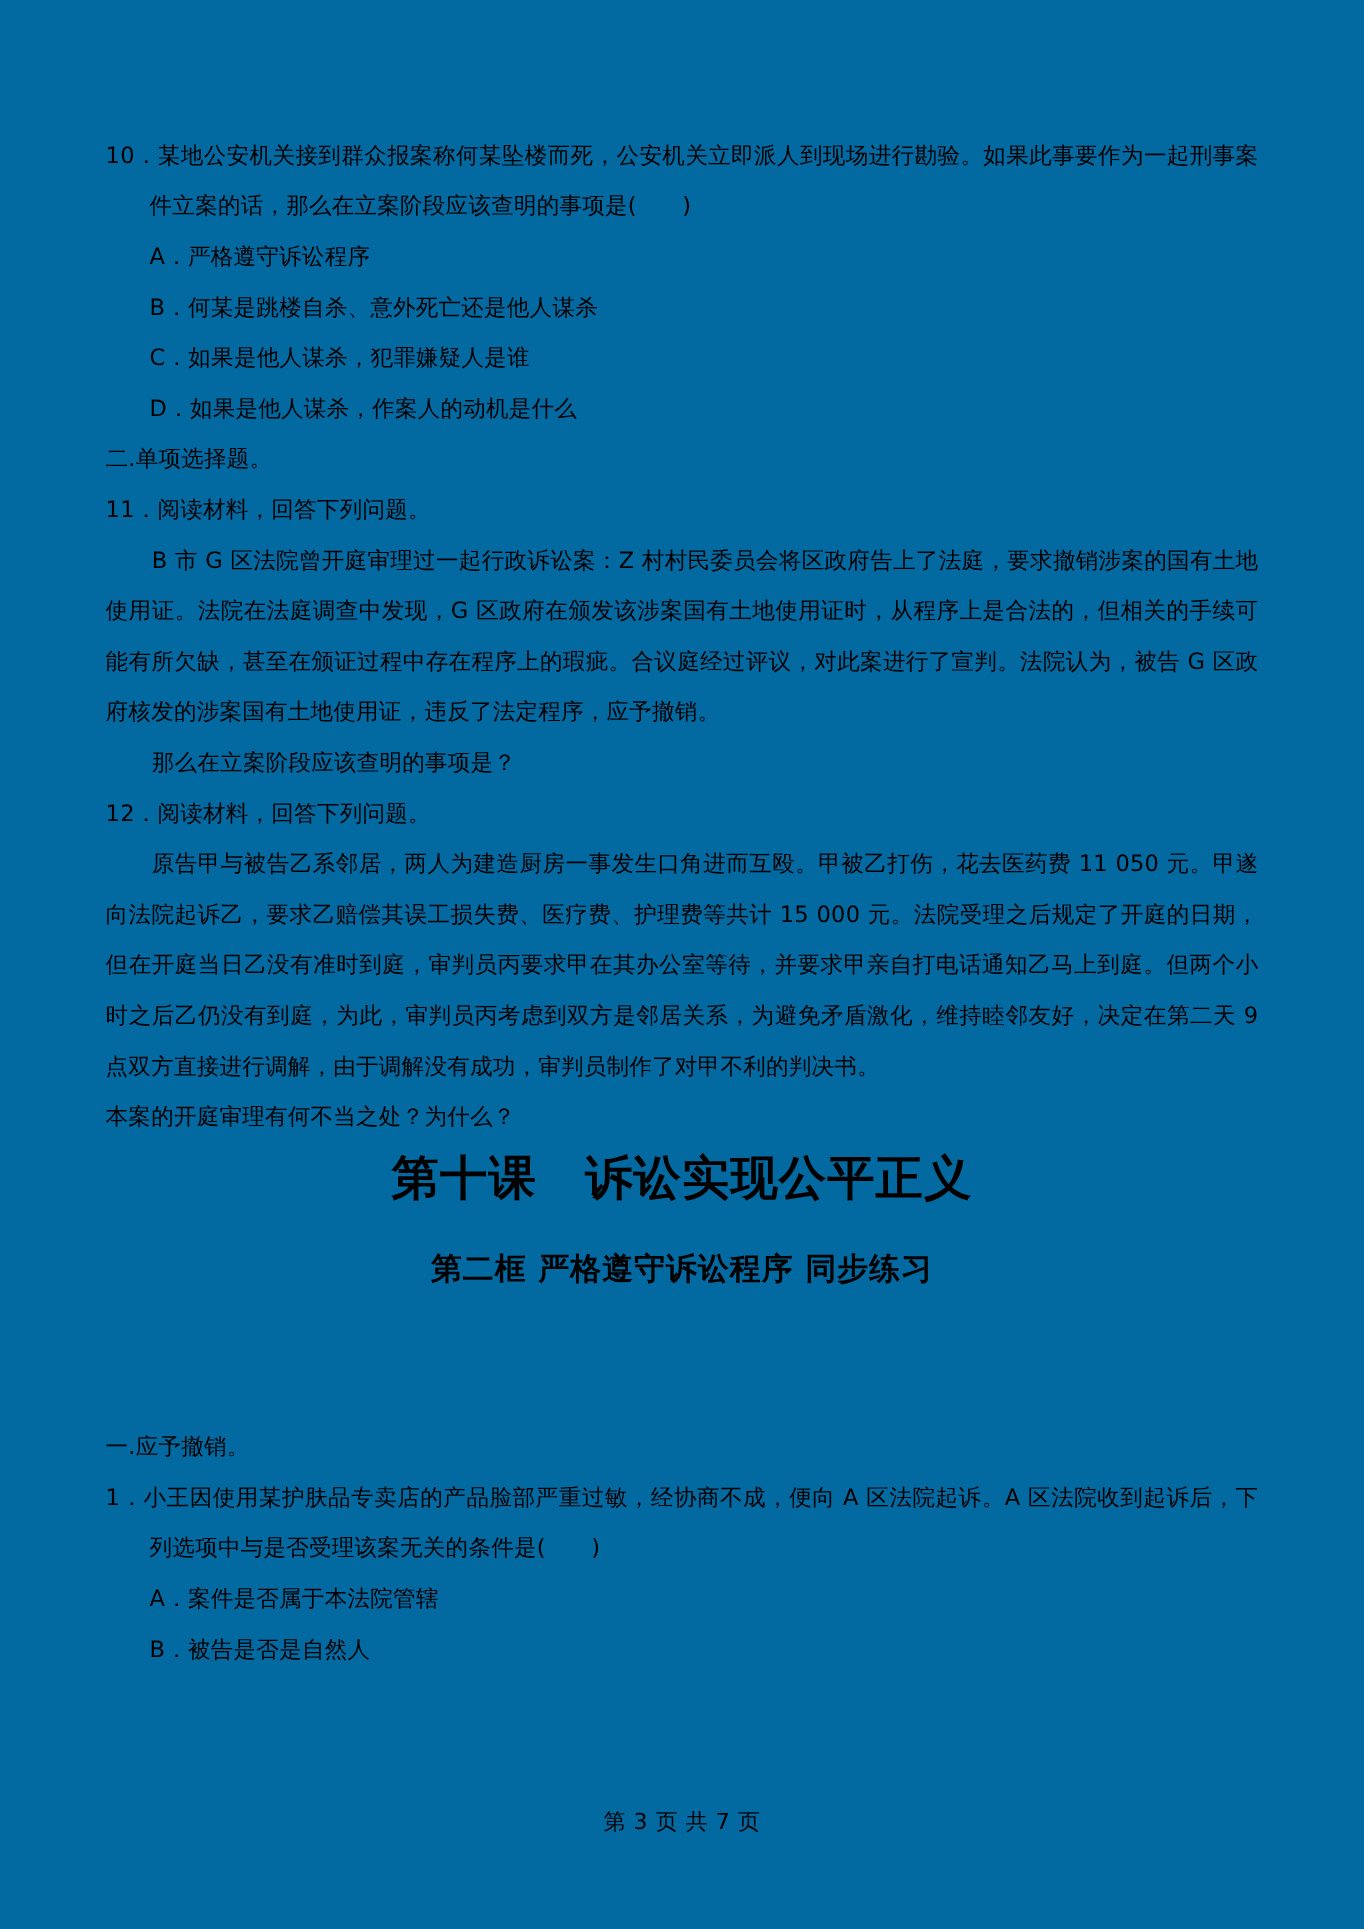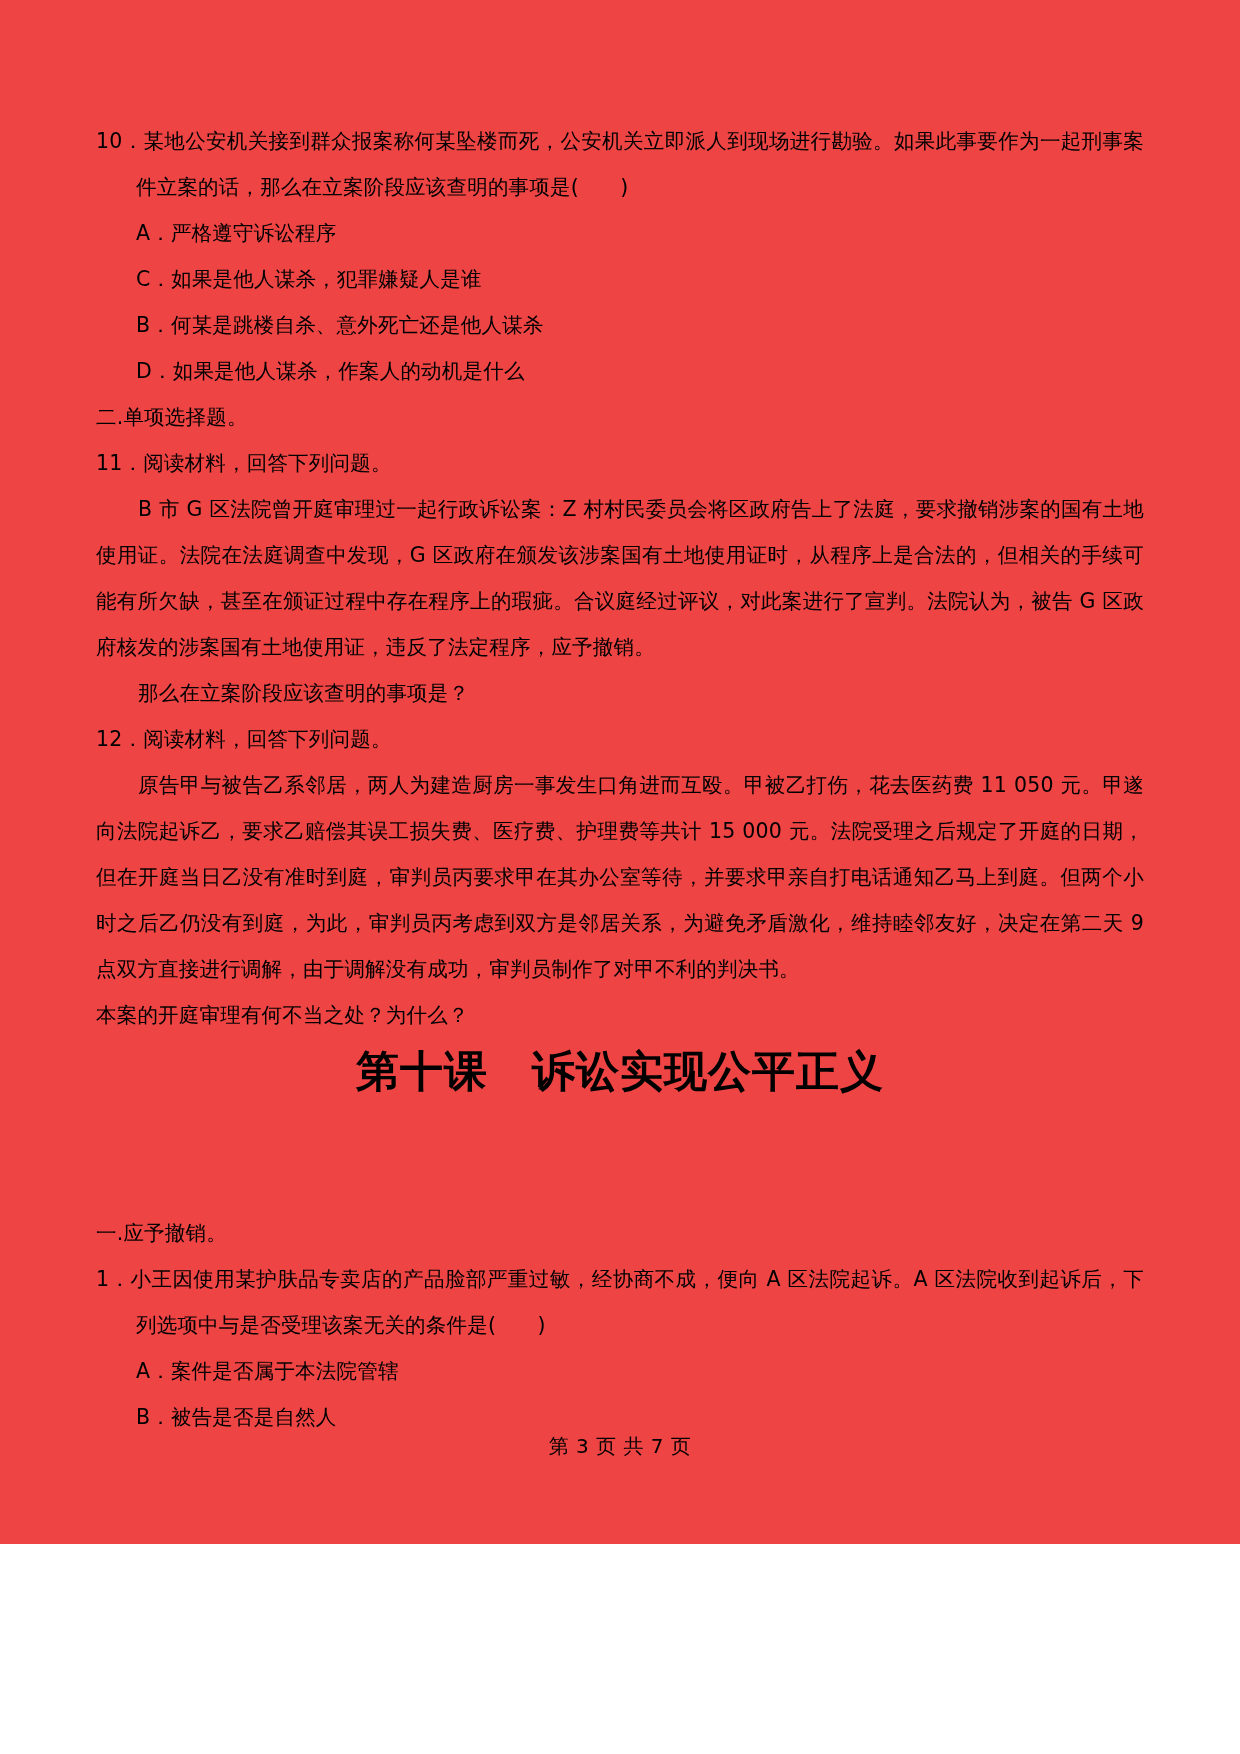--- a/index.html
+++ b/index.html
@@ -8,23 +8,23 @@
     padding: 0;
     background: #ffffff;
   }
   body {
     font-family: "DejaVu Sans", "Liberation Sans", sans-serif;
     color: #000000;
   }
   .page {
     position: relative;
     width: 1240px;
-    height: 1544px;
+    height: 1754px;
     margin: 0 auto;
-    background: #ef4444;
+    background: #0369a1;
     box-sizing: border-box;
     overflow: hidden;
   }
   .content {
     position: absolute;
     left: 96px;
     top: 118px;
     width: 1048px;
   }
 
@@ -98,40 +98,41 @@
 </style>
 </head>
 <body>
 
 <div class="page">
   <div class="content">
 
     <div class="q-block">
       <p class="q-line">10．某地公安机关接到群众报案称何某坠楼而死，公安机关立即派人到现场进行勘验。如果此事要作为一起刑事案件立案的话，那么在立案阶段应该查明的事项是(　　)</p>
       <p class="opt">A．严格遵守诉讼程序</p>
+      <p class="opt">B．何某是跳楼自杀、意外死亡还是他人谋杀</p>
       <p class="opt">C．如果是他人谋杀，犯罪嫌疑人是谁</p>
-      <p class="opt">B．何某是跳楼自杀、意外死亡还是他人谋杀</p>
       <p class="opt">D．如果是他人谋杀，作案人的动机是什么</p>
     </div>
 
     <p class="sec-label">二.单项选择题。</p>
 
     <div class="q-block">
       <p class="q-line">11．阅读材料，回答下列问题。</p>
       <p class="para">B 市 G 区法院曾开庭审理过一起行政诉讼案：Z 村村民委员会将区政府告上了法庭，要求撤销涉案的国有土地使用证。法院在法庭调查中发现，G 区政府在颁发该涉案国有土地使用证时，从程序上是合法的，但相关的手续可能有所欠缺，甚至在颁证过程中存在程序上的瑕疵。合议庭经过评议，对此案进行了宣判。法院认为，被告 G 区政府核发的涉案国有土地使用证，违反了法定程序，应予撤销。</p>
       <p class="para sub-q">那么在立案阶段应该查明的事项是？</p>
     </div>
 
     <div class="q-block">
       <p class="q-line">12．阅读材料，回答下列问题。</p>
       <p class="para">原告甲与被告乙系邻居，两人为建造厨房一事发生口角进而互殴。甲被乙打伤，花去医药费 11 050 元。甲遂向法院起诉乙，要求乙赔偿其误工损失费、医疗费、护理费等共计 15 000 元。法院受理之后规定了开庭的日期，但在开庭当日乙没有准时到庭，审判员丙要求甲在其办公室等待，并要求甲亲自打电话通知乙马上到庭。但两个小时之后乙仍没有到庭，为此，审判员丙考虑到双方是邻居关系，为避免矛盾激化，维持睦邻友好，决定在第二天 9 点双方直接进行调解，由于调解没有成功，审判员制作了对甲不利的判决书。</p>
       <p class="plain">本案的开庭审理有何不当之处？为什么？</p>
     </div>
 
     <h1 class="title-main">第十课　诉讼实现公平正义</h1>
+    <h2 class="title-sub">第二框 严格遵守诉讼程序 同步练习</h2>
 
     <div class="gap-lg"></div>
 
     <p class="sec-label">一.应予撤销。</p>
 
     <div class="q-block">
       <p class="q-line">1．小王因使用某护肤品专卖店的产品脸部严重过敏，经协商不成，便向 A 区法院起诉。A 区法院收到起诉后，下列选项中与是否受理该案无关的条件是(　　)</p>
       <p class="opt">A．案件是否属于本法院管辖</p>
       <p class="opt">B．被告是否是自然人</p>
     </div>

